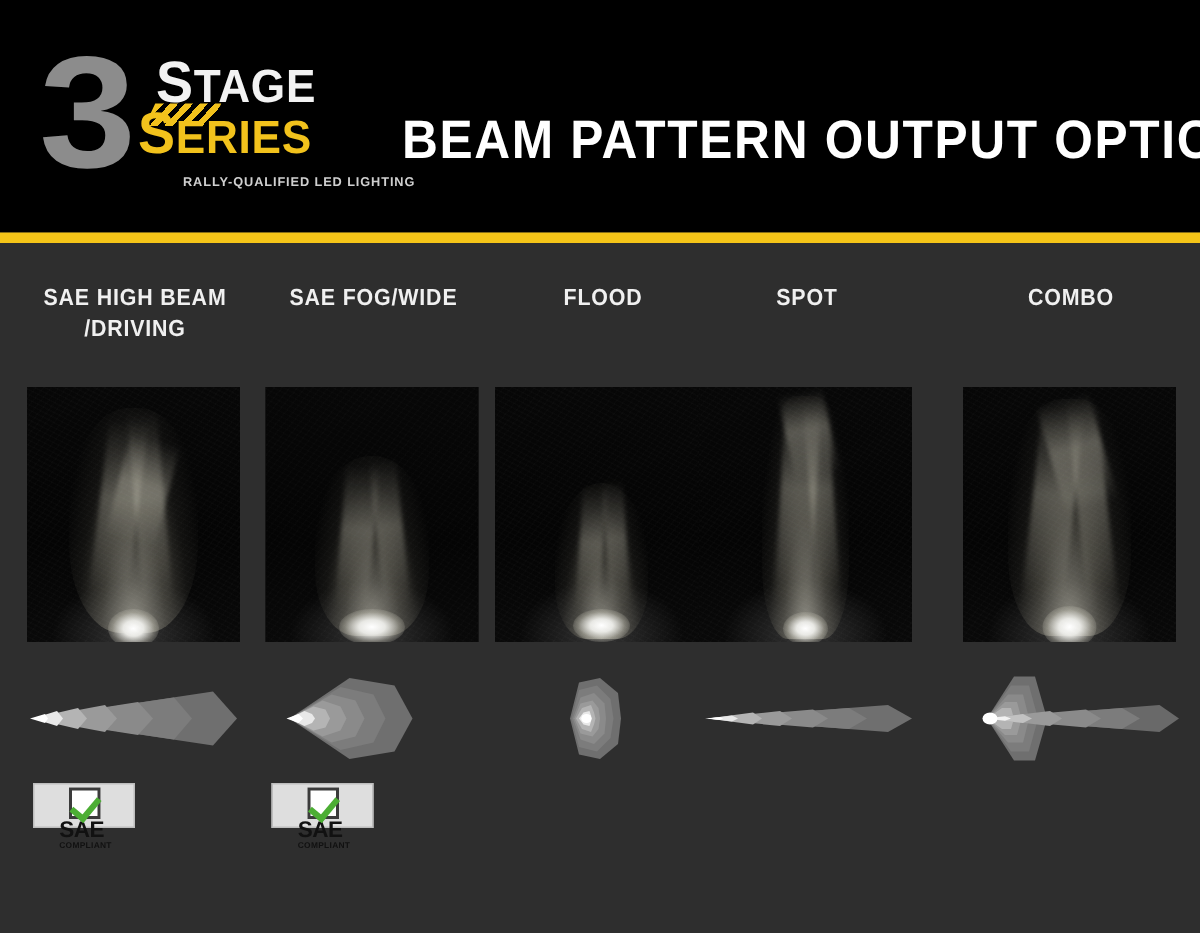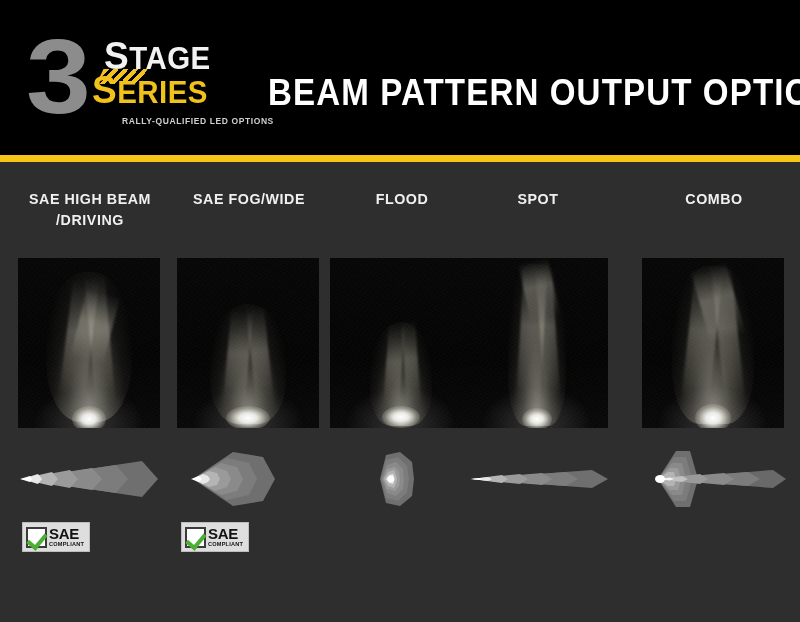--- a/index.html
+++ b/index.html
@@ -120,21 +120,21 @@
   .diagram {
     position:absolute; top:286px; left:-6px; width:154px; height:62px;
   }
   .diagram svg { display:block; width:154px; height:62px; }
 
   
   .badge {
     position:absolute; top:360px; left:4px;
     width:68px; height:30px; background:#dedede;
     border:1px solid #bdbdbd;
-    display:flex; align-items:center; padding:2px 3px;
+    display:flex; align-items:center; padding:2px 3px;flex-direction:column;
   }
   .badge .chk {
     width:21px; height:21px; background:#ffffff;
     border:2px solid #3b3b3b; position:relative; flex:0 0 auto;
   }
   .badge .chk:after {
     content:""; position:absolute; left:3px; top:1px;
     width:8px; height:15px; border:solid #4cae34;
     border-width:0 4px 4px 0; transform:rotate(40deg);
   }
@@ -155,21 +155,21 @@
 
   <div class="header">
 
     <div class="logo">
       <div class="logo-three">3</div>
 
       <div class="logo-words">
         <div class="logo-slash"></div>
         <div class="logo-stage"><span class="cap">S</span>TAGE</div>
         <div class="logo-series"><span class="cap">S</span>ERIES</div>
-        <div class="logo-tag">RALLY-QUALIFIED LED OPTIONS</div>
+        <div class="logo-tag">RALLY-QUALIFIED LED LIGHTING</div>
       </div>
     </div>
 
     <div class="header-title">BEAM PATTERN OUTPUT OPTIONS</div>
   </div>
 
   <div class="stripe"></div>
 
   <div class="grid">
 

